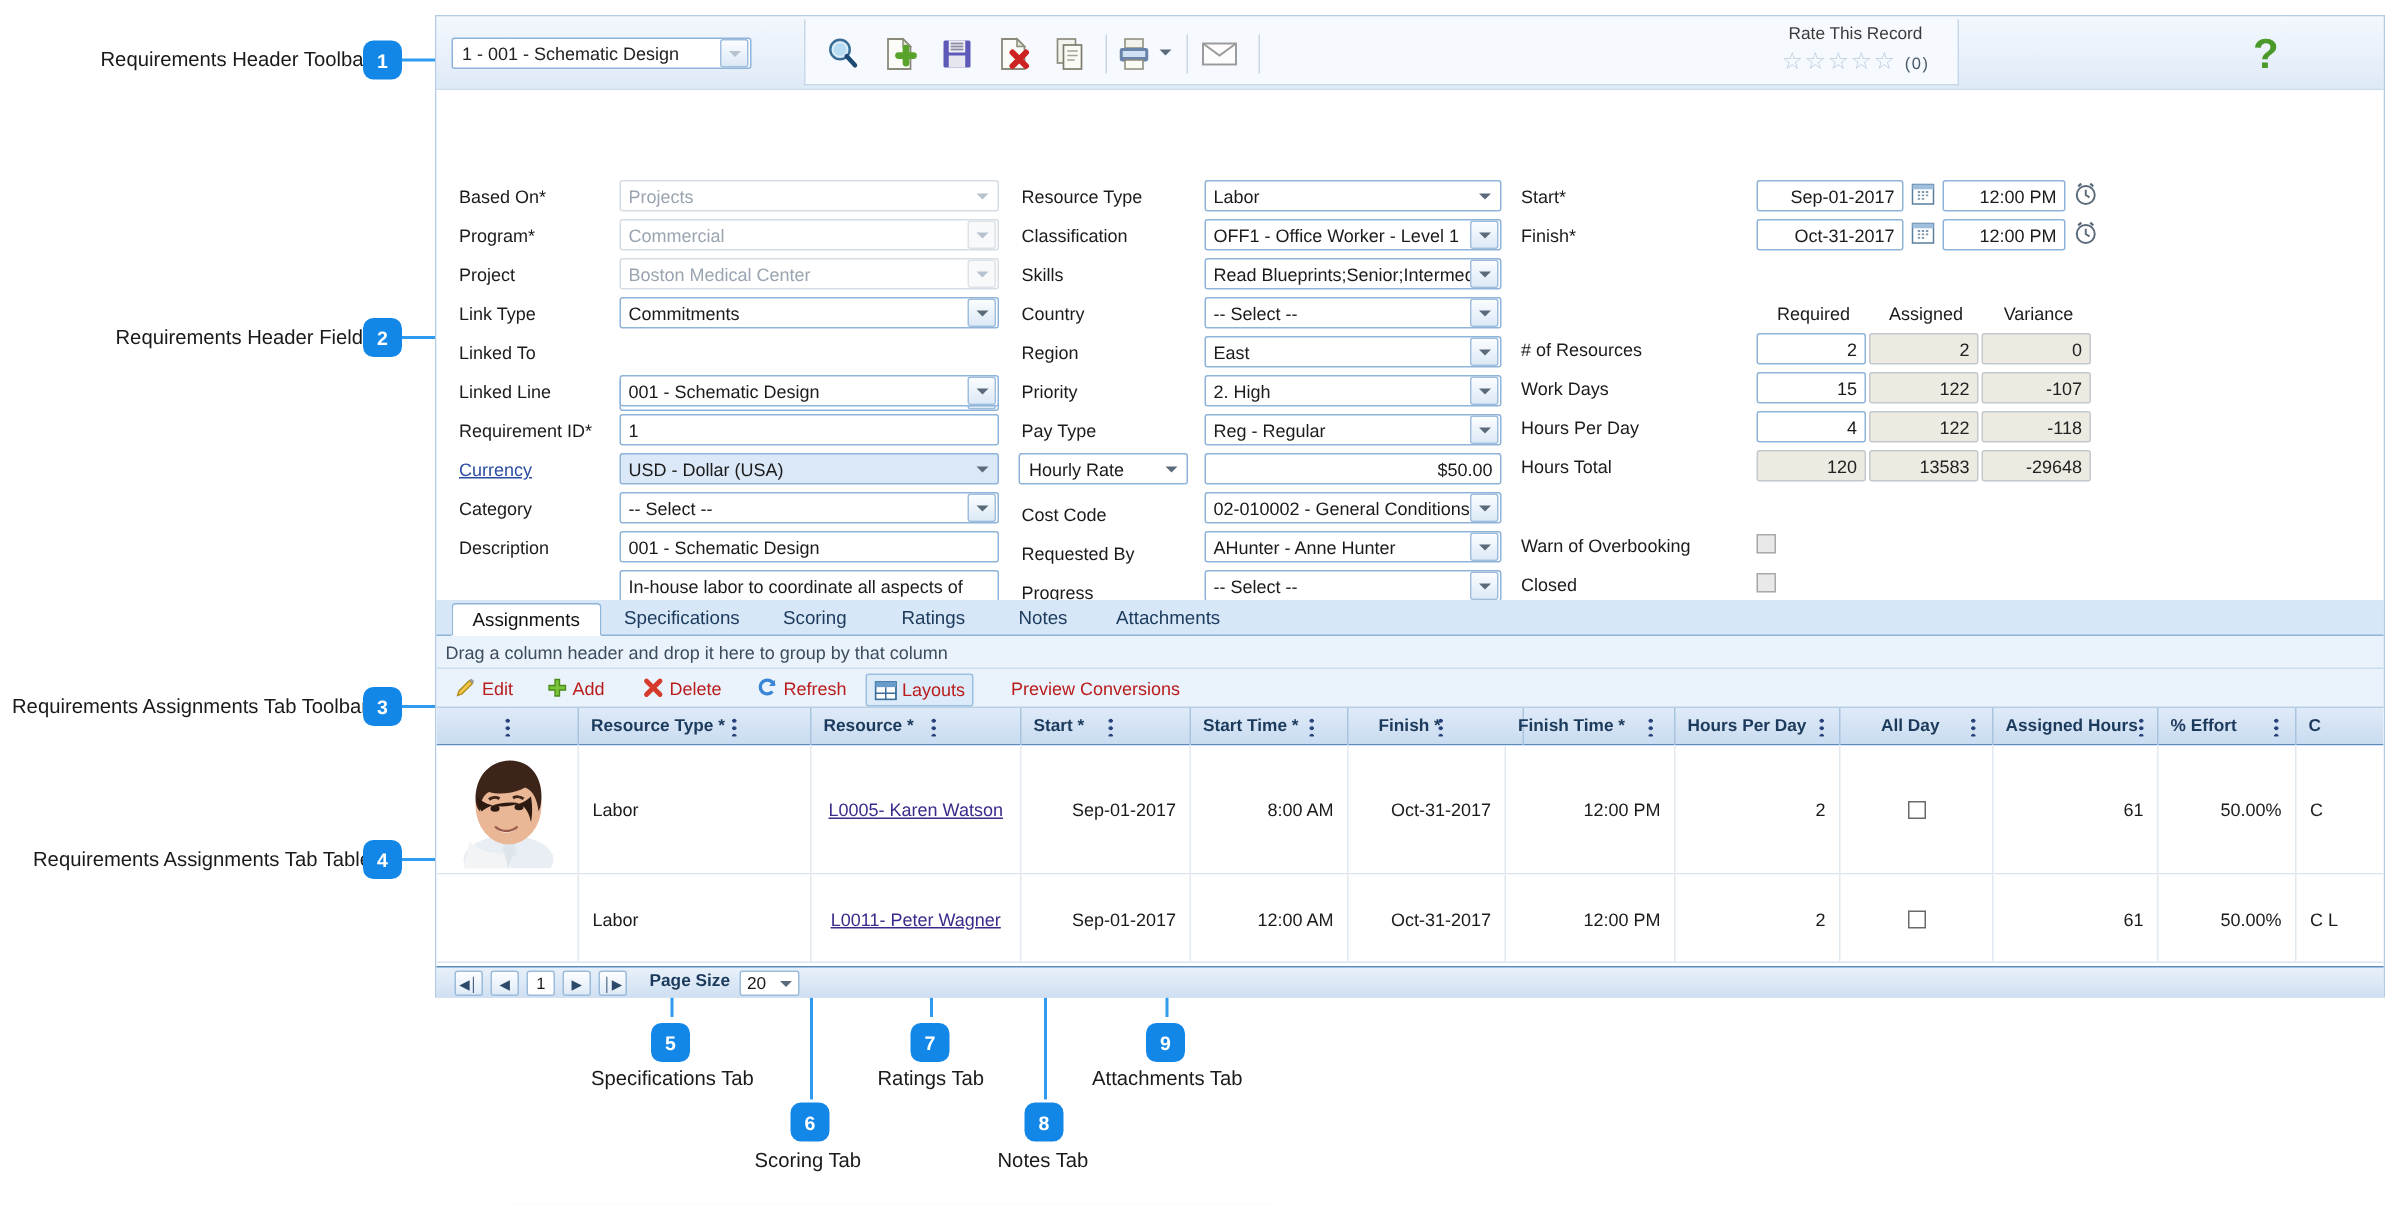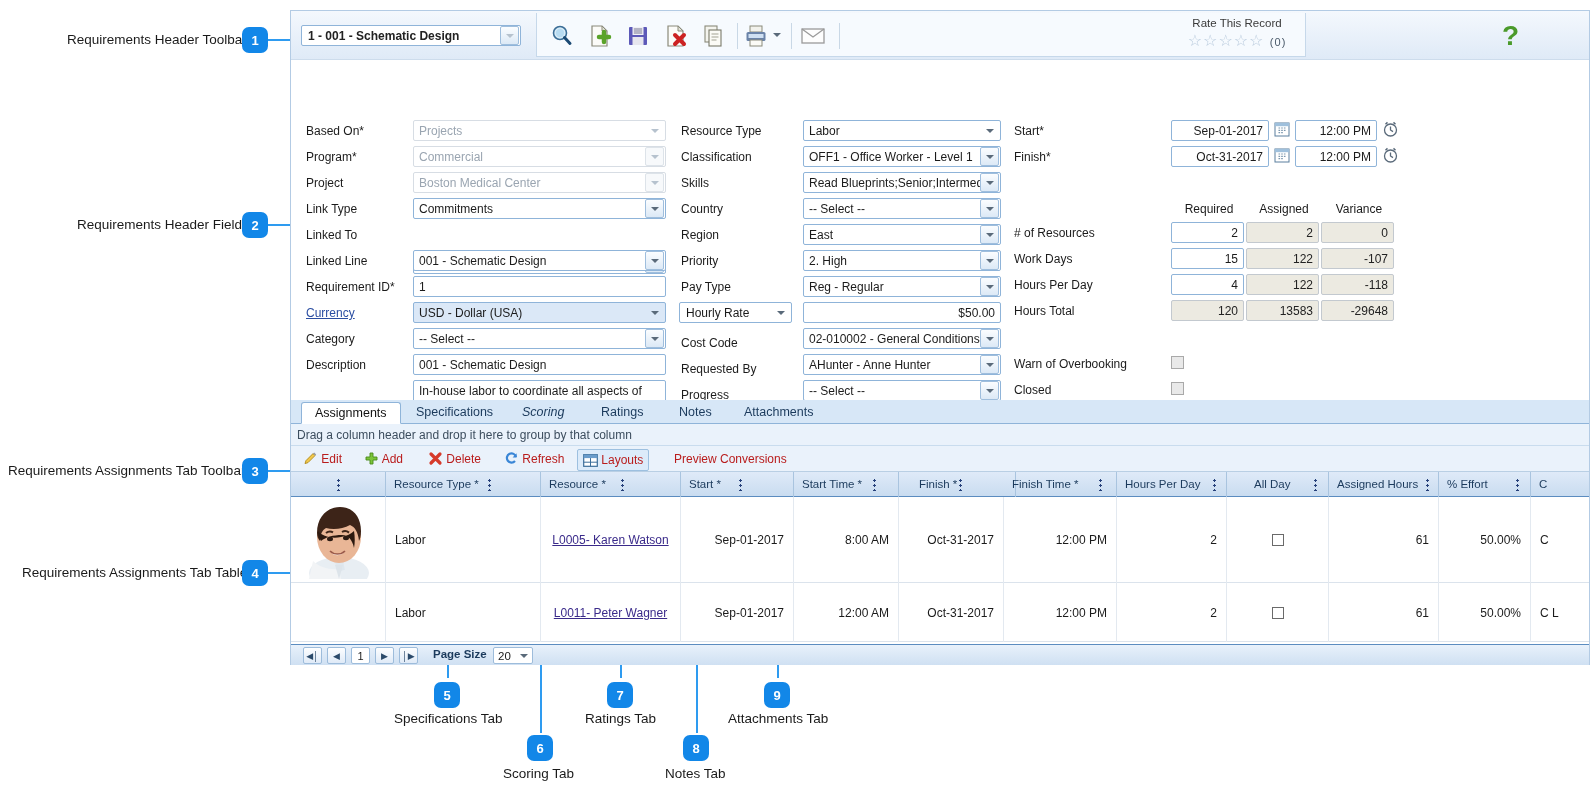--- a/index.html
+++ b/index.html
@@ -17,23 +17,23 @@
   .leader.v{width:1.6px;}
 
   
   #app{position:absolute;left:290px;top:10px;width:1300px;height:655px;
     background:#f2f6fb;border:1px solid #b3cbe4;box-sizing:border-box;}
 
   
   .toolbar{position:relative;height:48px;
     background:linear-gradient(180deg,#f4f8fd 0%,#dfeaf7 100%);
     border-bottom:1px solid #cddcec;}
-  .recsel{position:absolute;left:10px;top:14px;width:220px;height:21px;
+  .recsel{position:absolute;left:10px;top:14px;width:200px;height:21px;
     background:#fff;border:1px solid #8fb4d9;border-radius:2px;box-sizing:border-box;
-    display:flex;align-items:center;font-weight:bold;}
+    display:flex;align-items:center;}
   .recsel span{padding-left:6px;font-size:12px;color:#222;flex:1;overflow:hidden;white-space:nowrap;}
   .ddbtn{width:19px;height:19px;margin-right:1px;background:linear-gradient(180deg,#fbfdff,#dce9f6);
     border:1px solid #9fbedd;border-radius:2px;box-sizing:border-box;
     display:flex;align-items:center;justify-content:center;}
   .caret{width:0;height:0;border-left:4px solid transparent;border-right:4px solid transparent;
     border-top:4px solid #5a6a7a;}
   .caret.dim{border-top-color:#b6c2ce;}
   .tbgroup{position:absolute;left:245px;top:2px;height:44px;width:770px;
     background:#f6fafe;border-left:1px solid #c6d8ea;border-right:1px solid #c6d8ea;
     border-bottom:1px solid #c6d8ea;box-sizing:border-box;padding-left:44px;}
@@ -79,21 +79,21 @@
   .gridtb{position:absolute;left:0;top:435px;width:100%;height:26px;
     background:#eaf2fb;border-bottom:1px solid #b9cfe4;box-sizing:border-box;}
   .tbitem{position:absolute;top:3px;height:20px;line-height:20px;font-size:12px;color:#b91c1c;white-space:nowrap;}
   .tbitem.boxed{border:1px solid #9dc0e0;background:#dcebfa;border-radius:2px;padding:0 5px;height:20px;}
 
   
   .grid{position:absolute;left:0;top:461px;width:100%;height:172px;background:#fff;overflow:hidden;}
   .ghead{position:relative;height:25px;background:linear-gradient(180deg,#dfeaf8,#c9dcf0);
     border-bottom:1px solid #5b8cc0;box-sizing:border-box;}
   .gcell{position:absolute;top:0;height:25px;line-height:25px;font-size:11.5px;color:#1b3a5c;
-    border-right:1px solid #a9c4df;box-sizing:border-box;padding-left:8px;white-space:nowrap;overflow:hidden;}
+    border-right:1px solid #a9c4df;box-sizing:border-box;padding-left:8px;white-space:nowrap;overflow:hidden;font-weight:bold;}
   .dots{position:absolute;top:6px;width:3px;height:13px;
     background:radial-gradient(circle,#26407a 45%,transparent 46%);
     background-size:3px 5px;background-repeat:repeat-y;}
   .grow{position:relative;background:#fff;border-bottom:1px solid #dbe3ec;box-sizing:border-box;}
   .dcell{position:absolute;top:0;font-size:12px;color:#1b1b1b;
     border-right:1px solid #e3e9f0;box-sizing:border-box;
     display:flex;align-items:center;overflow:hidden;white-space:nowrap;}
   .dcell.r{justify-content:flex-end;padding-right:9px;}
   .dcell.c{justify-content:center;}
   .dcell.l{padding-left:9px;}
@@ -491,21 +491,21 @@
 
     <div class="lbl" style="left:723px;top:297px;">Warn of Overbooking</div>
     <div class="cbx" style="left:880px;top:296px;"></div>
     <div class="lbl" style="left:723px;top:323px;">Closed</div>
     <div class="cbx" style="left:880px;top:322px;"></div>
   </div>
 
   <div class="tabstrip">
     <div class="tab active" style="left:10px;">Assignments</div>
     <div class="tab" style="left:112px;">Specifications</div>
-    <div class="tab" style="left:218px;font-style:italic;">Scoring</div>
+    <div class="tab" style="left:218px;">Scoring</div>
     <div class="tab" style="left:297px;">Ratings</div>
     <div class="tab" style="left:375px;">Notes</div>
     <div class="tab" style="left:440px;">Attachments</div>
   </div>
 
   <div class="groupbar">Drag a column header and drop it here to group by that column</div>
 
   <div class="gridtb">
     <div class="tbitem" style="left:12px;">
       <span style="display:inline-block;vertical-align:-3px;">

